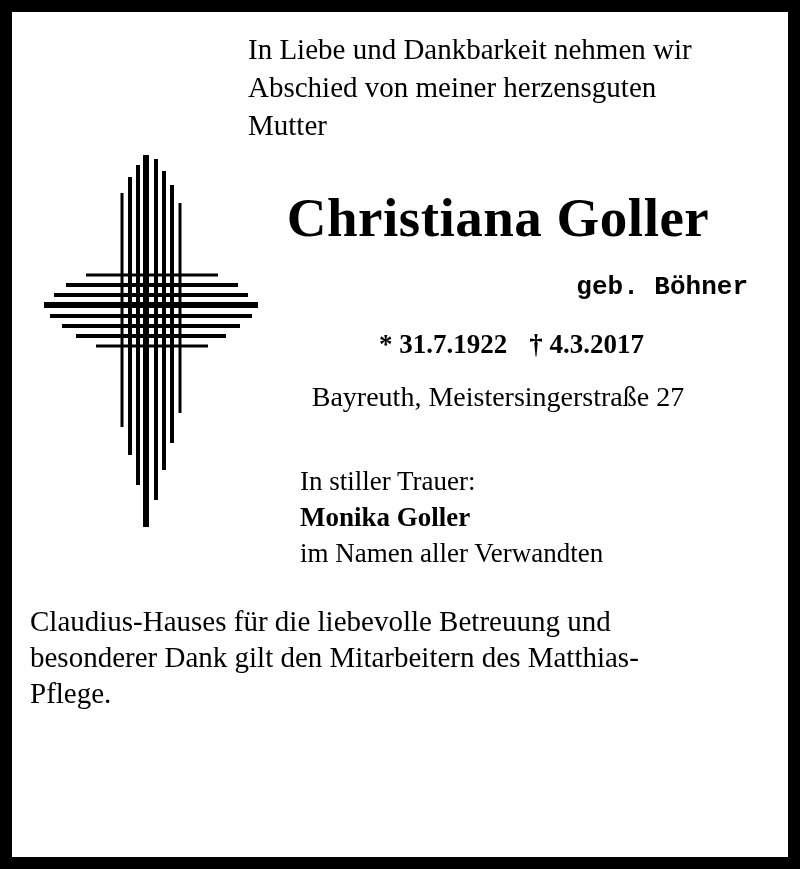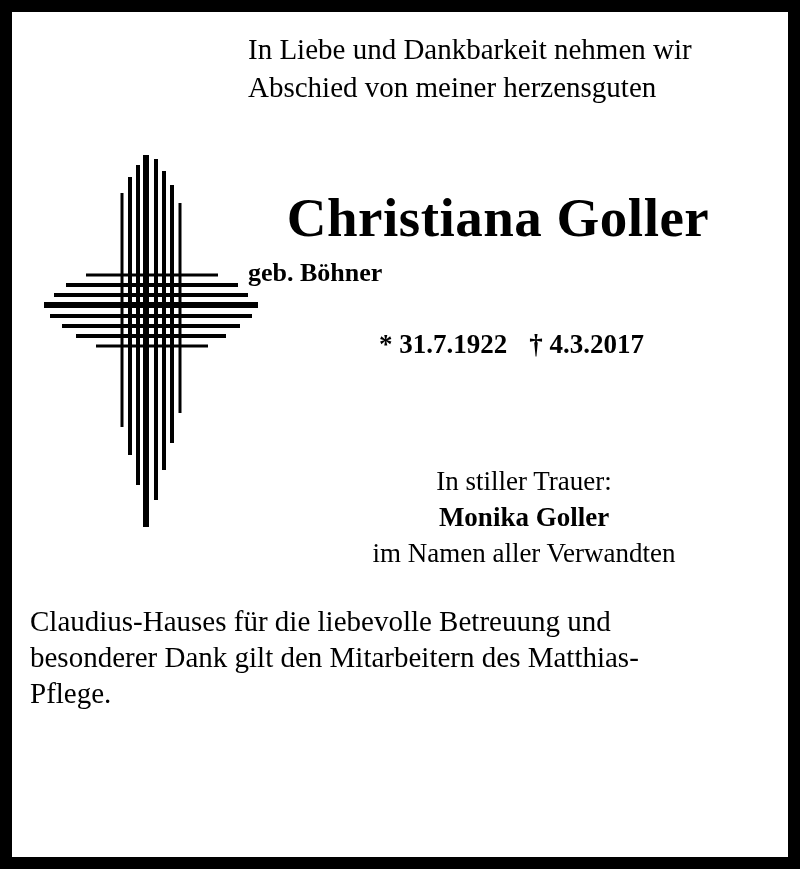--- a/index.html
+++ b/index.html
@@ -68,25 +68,26 @@
     width: 500px;
     text-align: center;
     font-size: 55px;
     font-weight: bold;
     letter-spacing: 0.5px;
     line-height: 52px;
   }
   .maiden {
     position: absolute;
     left: 248px;
-    top: 258px;
+    top: 272px;
     width: 500px;
-    text-align: left;
+    text-align: right;
     font-size: 26px;
     font-weight: bold;
+    font-family: Liberation Mono, monospace;
   }
   .dates {
     position: absolute;
     left: 248px;
     top: 298px;
     width: 500px;
     text-align: center;
     font-size: 27px;
     font-weight: bold;
     white-space: pre;
@@ -101,21 +102,21 @@
     text-align: center;
     font-size: 28px;
   }
 
   
   .mourners {
     position: absolute;
     left: 300px;
     top: 463px;
     width: 448px;
-    text-align: center;
+    text-align: left;
     font-size: 27px;
     line-height: 36px;
   }
   .mourners .strong {
     font-weight: bold;
   }
 
   
   .closing {
     position: absolute;
@@ -135,20 +136,21 @@
 <body>
 
 <div class="page">
 
   <div class="inner"></div>
   <div class="frame"></div>
 
   <div class="intro">
     <div>In Liebe und Dankbarkeit nehmen wir</div>
     <div>Abschied von meiner herzensguten</div>
+    <div class="lastline">Mutter</div>
   </div>
 
   <div class="cross">
     <svg width="230" height="400" viewBox="0 0 230 400" xmlns="http://www.w3.org/2000/svg" aria-hidden="true">
       <g stroke="#000000" fill="none">
 
         <line x1="100" y1="22" x2="100" y2="300" stroke-width="4"></line>
         <line x1="108" y1="10" x2="108" y2="330" stroke-width="4"></line>
         <line x1="116" y1="0" x2="116" y2="372" stroke-width="6"></line>
         <line x1="126" y1="4" x2="126" y2="345" stroke-width="4"></line>
@@ -167,20 +169,21 @@
         <line x1="66" y1="191" x2="178" y2="191" stroke-width="3"></line>
       </g>
     </svg>
   </div>
 
   <div class="name">Christiana Goller</div>
   <div class="maiden">geb. Böhner</div>
   <div class="dates">
     <span>* 31.7.1922</span><span class="gap"></span><span>† 4.3.2017</span>
   </div>
+  <div class="address">Bayreuth, Meistersingerstraße 27</div>
 
   <div class="mourners">
     <div>In stiller Trauer:</div>
     <div class="strong">Monika Goller</div>
     <div>im Namen aller Verwandten</div>
   </div>
 
   <div class="closing">
     <div>Claudius-Hauses für die liebevolle Betreuung und</div>
     <div>besonderer Dank gilt den Mitarbeitern des Matthias-</div>

